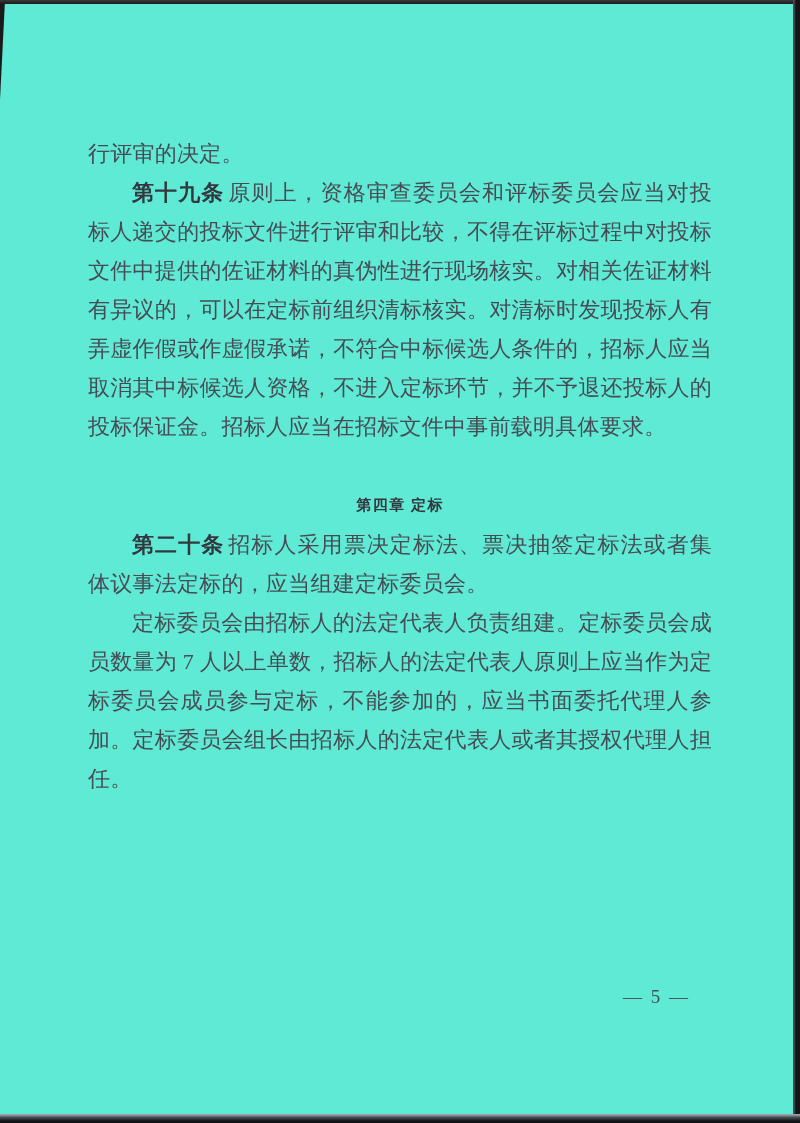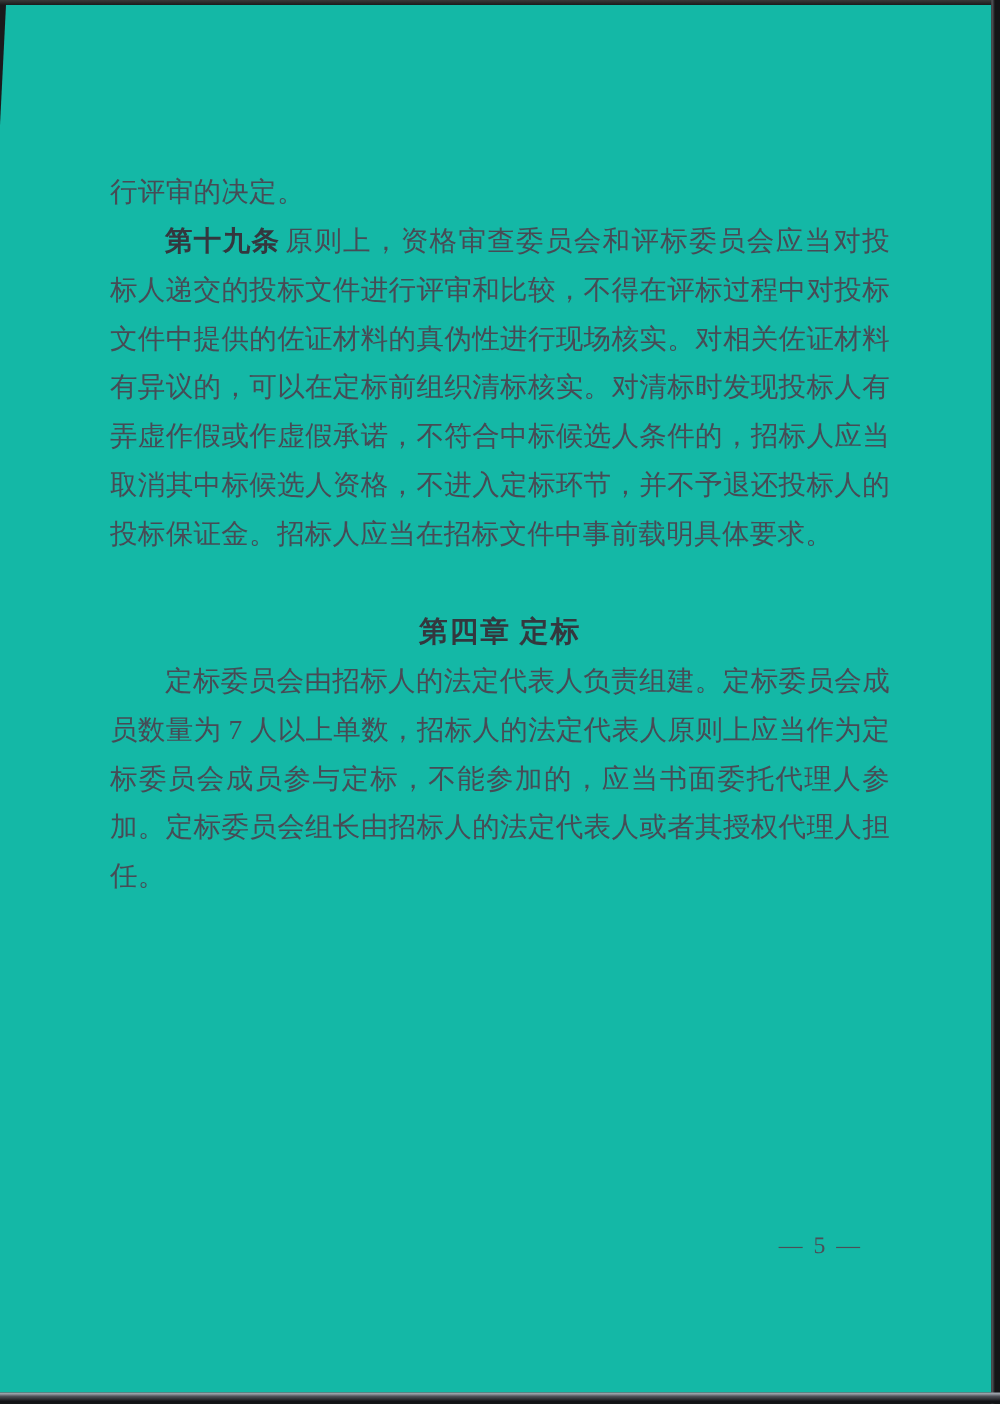--- a/index.html
+++ b/index.html
@@ -15,21 +15,21 @@
     overflow: hidden;
     font-family: "Liberation Serif", serif;
   }
   
   .paper {
     position: absolute;
     left: 0;
     top: 4px;
     right: 7px;
     bottom: 9px;
-    background: #14b8a6;
+    background: #5eead4;
   }
   
   .edge { position: absolute; }
   .edge-top {
     left: 0; top: 0; width: 800px; height: 4px;
     background: linear-gradient(#3a3a3a, #1b1b1c);
   }
   .edge-right {
     right: 0; top: 0; width: 7px; height: 1123px;
     background: linear-gradient(to right, #4a4c50 0 1px, #141416 3px);
@@ -64,21 +64,21 @@
     margin-right: 4px;
   }
   
   .b1 { height: 39px; }
   .b2 { height: 273px; }
   .b3 { height: 39px; margin: 40px 0 0 0; }
   .b4 { height: 78px; }
   .b5 { height: 156px; }
   .b6 { height: 234px; }
   .chapter {
-    font-size: 23px;
+    font-size: 15px;
     font-weight: bold;
     color: #34373e;
     text-align: center;
     letter-spacing: 1.5px;
     line-height: 39px;
   }
   .pagenum {
     position: absolute;
     top: 982px;
     right: 103px;
@@ -95,20 +95,21 @@
   <div class="paper">
 
     <div class="textblock">
 
       <p class="para b1">行评审的决定。</p>
 
       <p class="para ind b2"><span class="lead">第十九条</span><span>原则上，资格审查委员会和评标委员会应当对投标人递交的投标文件进行评审和比较，不得在评标过程中对投标文件中提供的佐证材料的真伪性进行现场核实。对相关佐证材料有异议的，可以在定标前组织清标核实。对清标时发现投标人有弄虚作假或作虚假承诺，不符合中标候选人条件的，招标人应当取消其中标候选人资格，不进入定标环节，并不予退还投标人的投标保证金。招标人应当在招标文件中事前载明具体要求。</span></p>
 
       <h2 class="chapter b3">第四章 定标</h2>
 
+      <p class="para ind b4"><span class="lead">第二十条</span><span>招标人采用票决定标法、票决抽签定标法或者集体议事法定标的，应当组建定标委员会。</span></p>
 
       <p class="para ind b5">定标委员会由招标人的法定代表人负责组建。定标委员会成员数量为 7 人以上单数，招标人的法定代表人原则上应当作为定标委员会成员参与定标，不能参加的，应当书面委托代理人参加。定标委员会组长由招标人的法定代表人或者其授权代理人担任。</p>
 
 
     </div>
 
     <div class="pagenum">— 5 —</div>
 
   </div>
 

